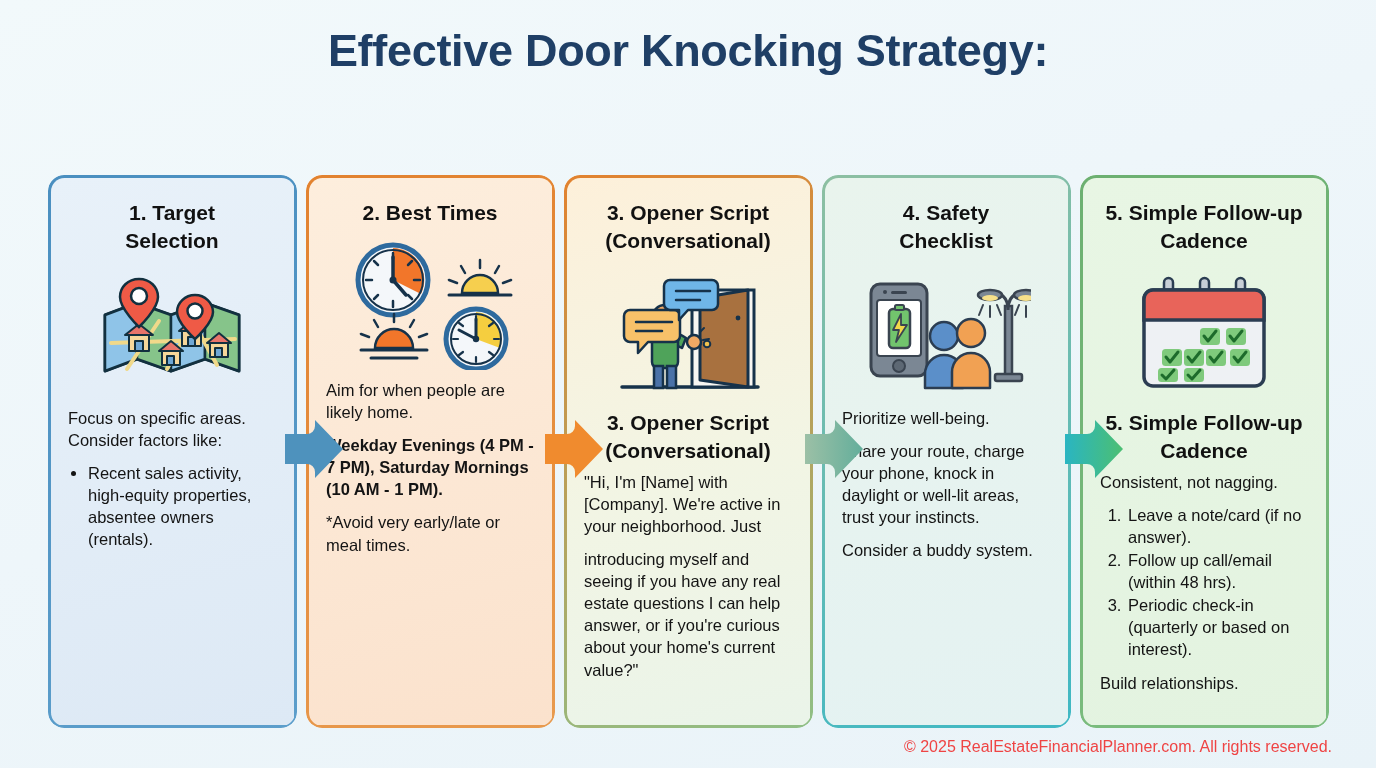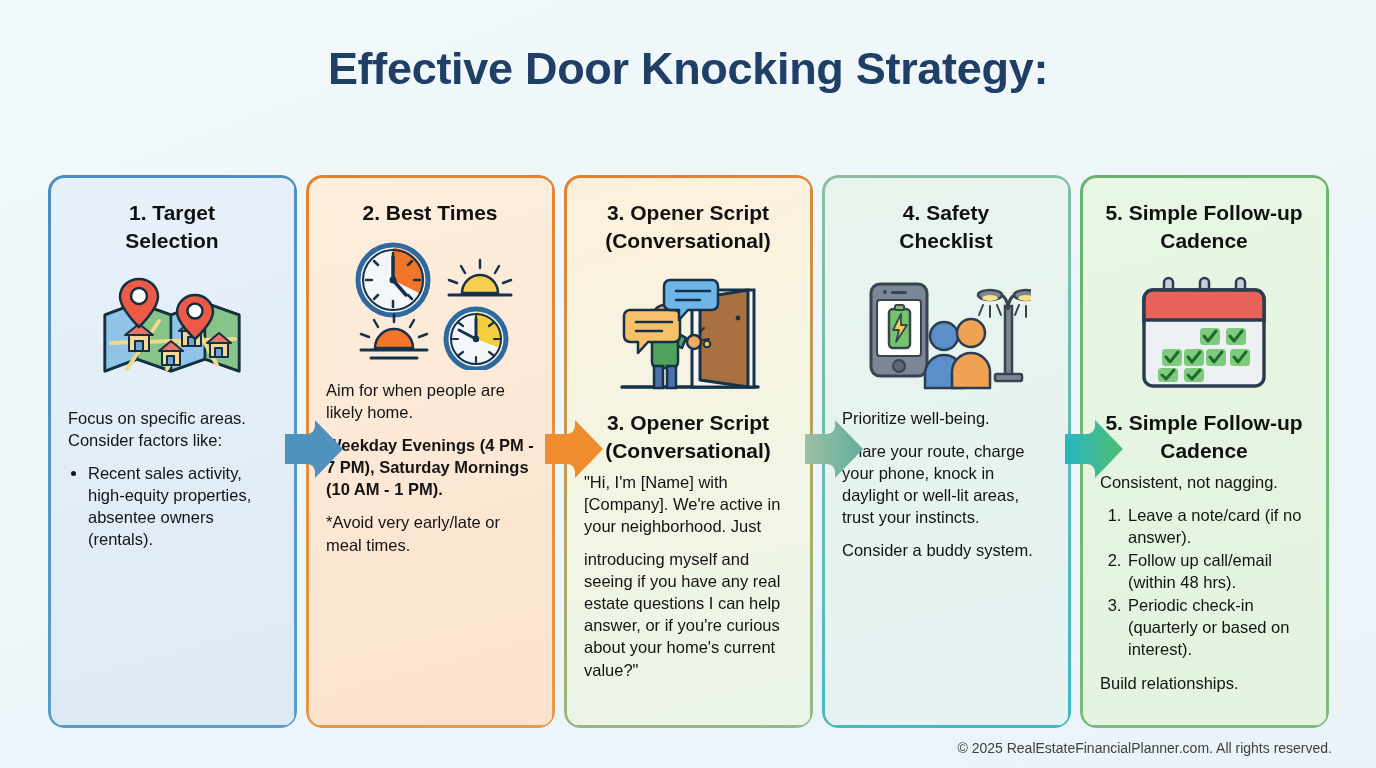--- a/index.html
+++ b/index.html
@@ -12,21 +12,21 @@
   }
 
   
   .title {
     text-align: center;
     color: #1f3f66;
     font-size: 45px;
     font-weight: bold;
     line-height: 1.25;
     letter-spacing: -0.3px;
-    padding-top: 41px;
+    padding-top: 23px;
   }
   .title .line { display: block; }
 
   
   .rail {
     position: absolute;
     top: 175px;
     left: 48px;
     width: 1280px;
     height: 552px;
@@ -105,22 +105,22 @@
     height: 62px;
     z-index: 5;
   }
   .arrow svg { display: block; }
 
   
   .footer {
     position: absolute;
     right: 44px;
     bottom: 12px;
-    font-size: 14px;
-    color: #404040;
+    font-size: 16px;
+    color: #ef4444;
   }
 </style>
 </head>
 <body>
 
 <div class="title">
   <span class="line">Effective Door Knocking Strategy:</span>
 </div>
 
 <div class="rail">

